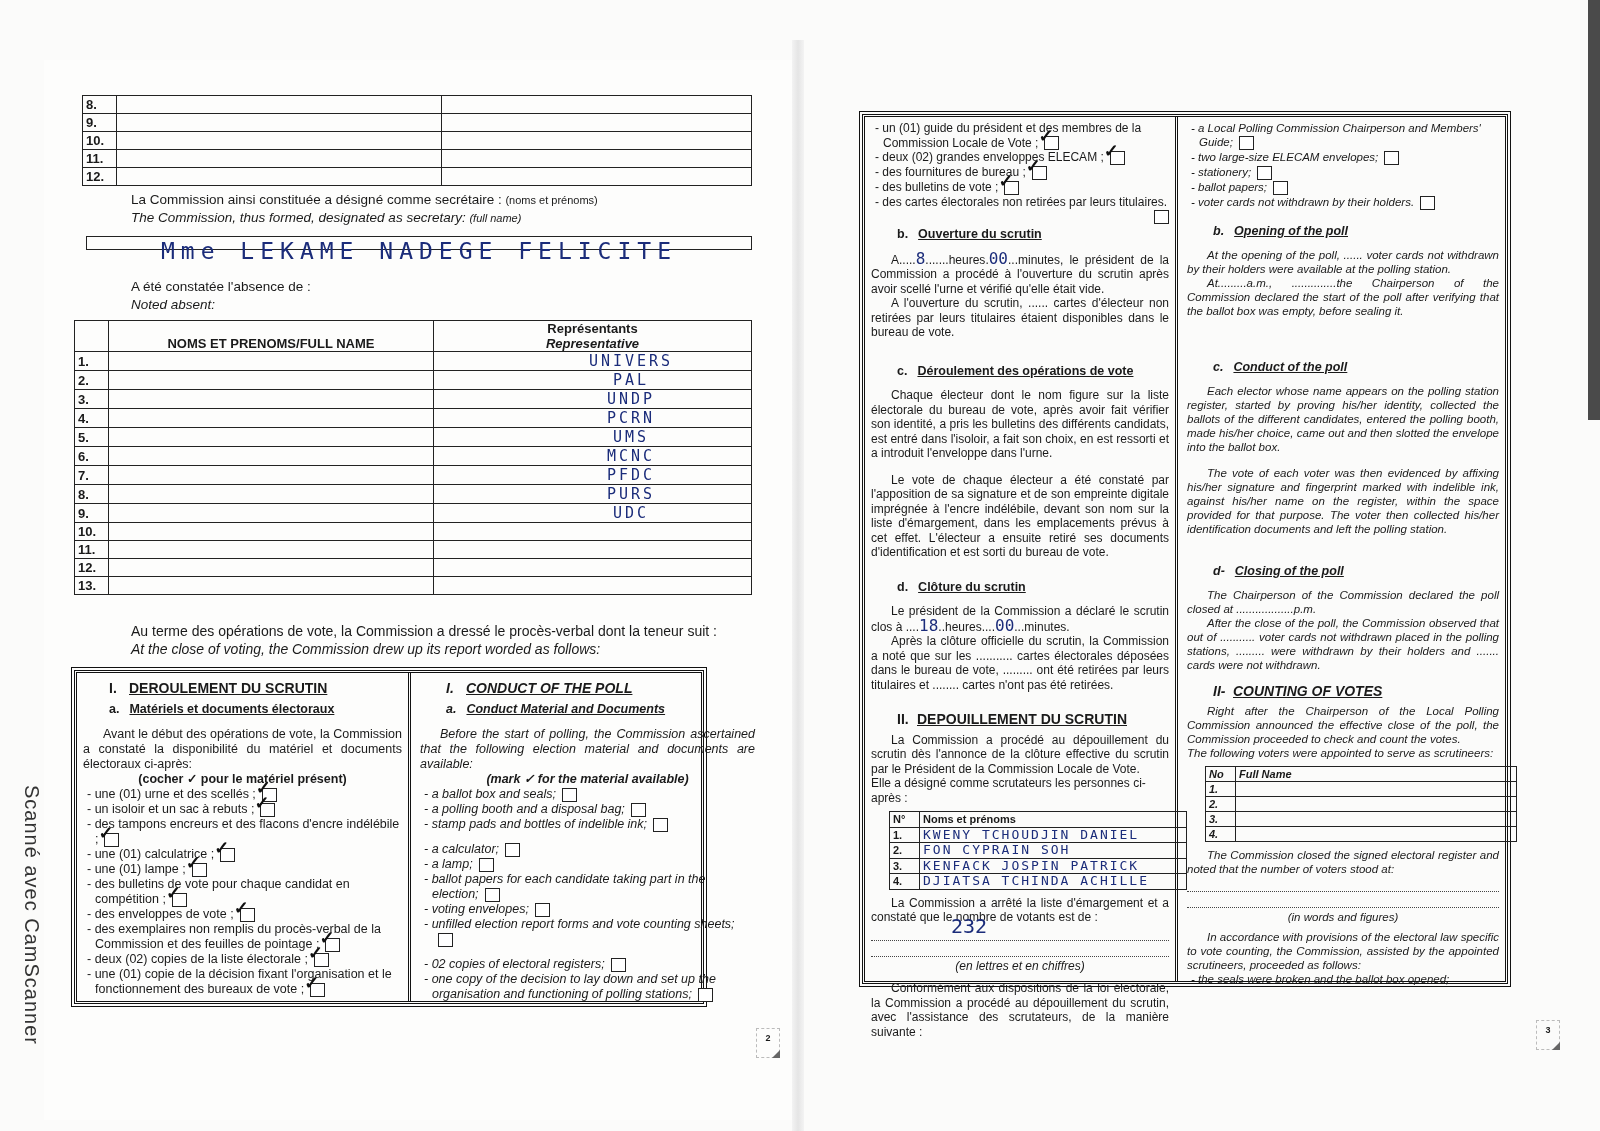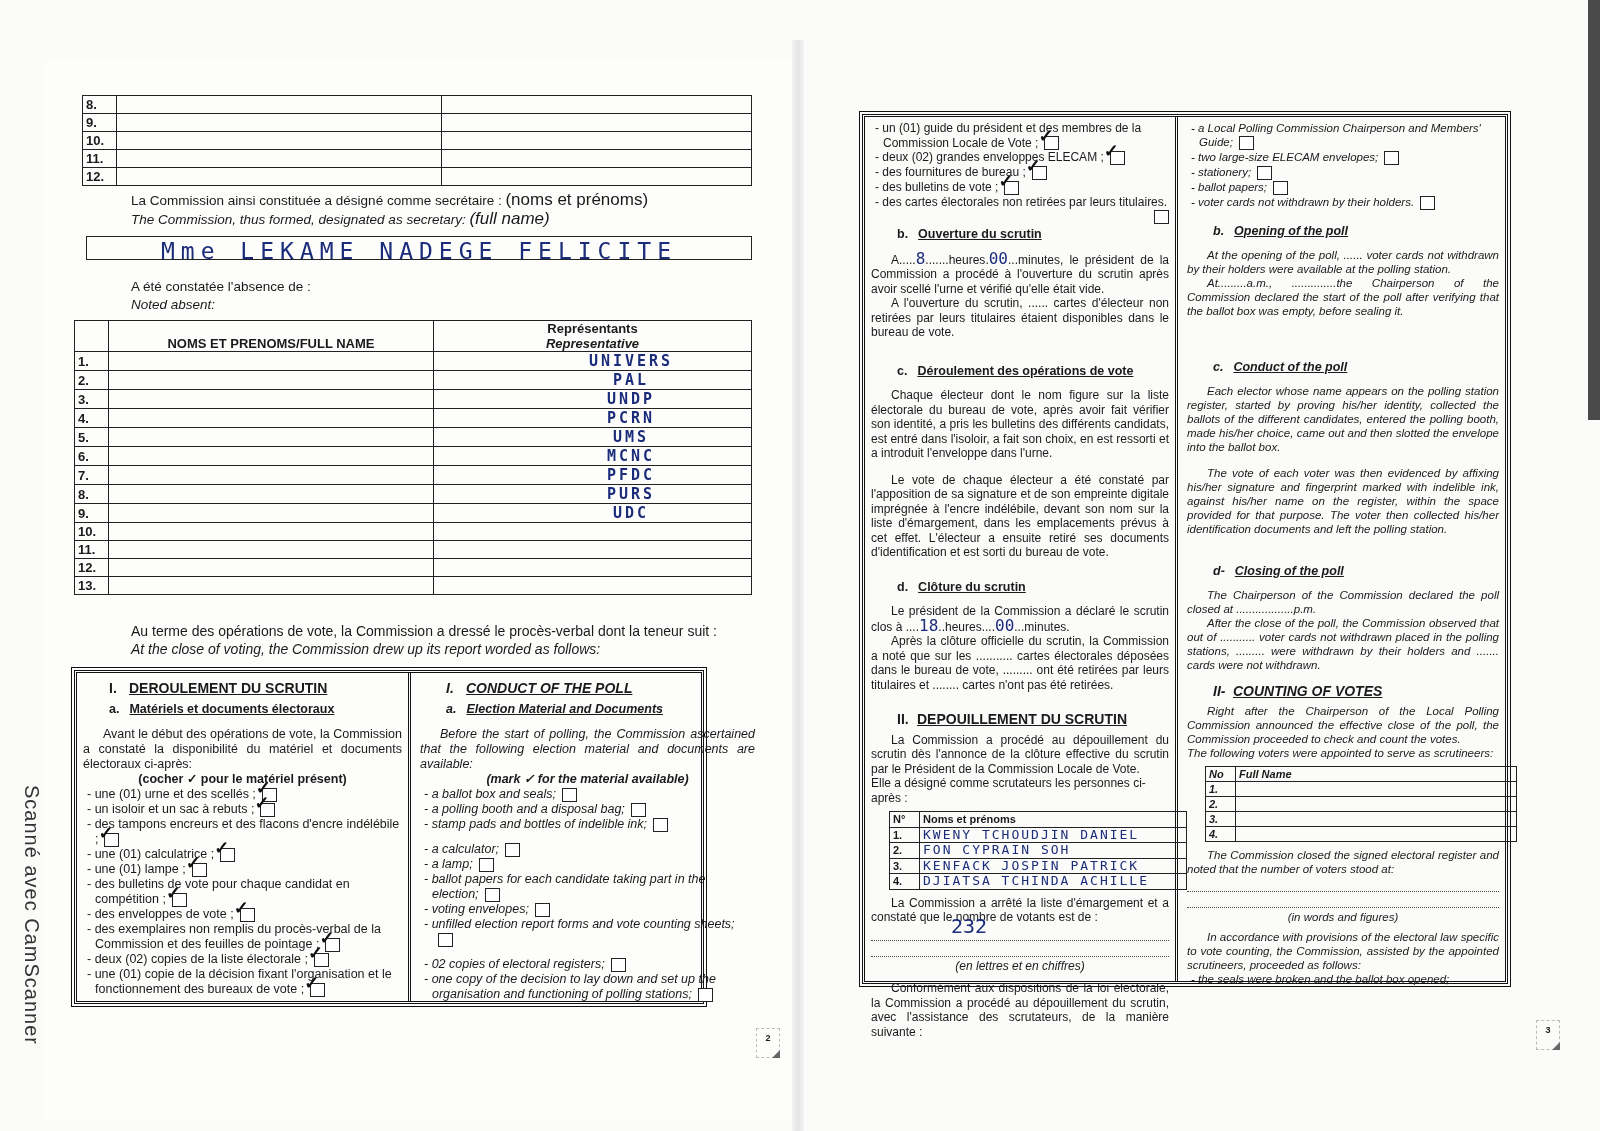--- a/index.html
+++ b/index.html
@@ -14,32 +14,32 @@
 
   
   table.grid { border-collapse: collapse; position: absolute; }
   table.grid td, table.grid th { border: 1.5px solid #222; font-size: 13px; font-weight: bold; padding: 0 3px; height: 18px; }
   .t-members { left: 82px; top: 95px; width: 670px; }
   .t-members td:first-child { width: 34px; }
   .t-members td:nth-child(2) { width: 325px; }
 
   .para { position: absolute; font-size: 13.5px; line-height: 18px; }
   .para i { font-style: italic; text-align: center; }
-  .small { font-size: 17px; }
-
-  .secretary-box { position: absolute; left: 86px; top: 236px; width: 666px; height: 24px; border: 1.5px solid #222; text-align: center; }
+  .small { font-size: 11px; }
+
+  .secretary-box { position: absolute; left: 86px; top: 236px; width: 666px; height: 14px; border: 1.5px solid #222; text-align: center; }
   .handwrite { font-family: "DejaVu Sans Mono", monospace; color: #1b2c7a; letter-spacing: 6px; }
   .secretary-box span { font-size: 23px; line-height: 28px; }
 
   .t-absent { left: 74px; top: 320px; width: 678px; }
   .t-absent td { height: 19px; }
   .t-absent td:first-child { width: 34px; }
   .t-absent td:nth-child(2) { width: 325px; }
   .t-absent th { font-weight: normal; font-size: 13px; height: 36px; vertical-align: bottom; }
-  .t-absent .rep { text-align: center; font-size: 15px; font-weight: bold; padding-left: 80px; letter-spacing: 3px; }
+  .t-absent .rep { text-align: center; font-size: 15px; font-weight: normal; padding-left: 80px; letter-spacing: 3px; }
 
   
   .frame { position: absolute; border: 3px double #111; outline: 1.5px solid #111; outline-offset: 2px; }
   .frame-l { left: 74px; top: 670px; width: 630px; height: 334px; }
   .col { position: absolute; top: 0; bottom: 0; padding: 4px 6px; font-size: 12.5px; line-height: 15px; }
   .col.left { left: 0; width: 334px; border-right: 3px double #111; }
   .col.right { left: 337px; width: 347px; font-style: italic; }
   .h1 { font-weight: bold; font-size: 14px; margin: 4px 0 6px; }
   .h1 .num { display: inline-block; width: 46px; padding-left: 26px; }
   .h1 .title { text-decoration: underline; }
@@ -217,21 +217,21 @@
     <div class="item"><span>- une (01) calculatrice ;</span><span class="cb checked"></span></div>
     <div class="item"><span>- une (01) lampe ;</span><span class="cb checked"></span></div>
     <div class="item"><span>- des bulletins de vote pour chaque candidat en compétition ;</span><span class="cb checked"></span></div>
     <div class="item"><span>- des enveloppes de vote ;</span><span class="cb checked"></span></div>
     <div class="item"><span>- des exemplaires non remplis du procès-verbal de la Commission et des feuilles de pointage ;</span><span class="cb checked"></span></div>
     <div class="item"><span>- deux (02) copies de la liste électorale ;</span><span class="cb checked"></span></div>
     <div class="item"><span>- une (01) copie de la décision fixant l'organisation et le fonctionnement des bureaux de vote ;</span><span class="cb checked"></span></div>
   </div>
   <div class="col right">
     <div class="h1"><span class="num">I.</span><span class="title">CONDUCT OF THE POLL</span></div>
-    <div class="h2"><span>a.</span><span class="title">Election Material and Documents</span></div>
+    <div class="h2"><span>a.</span><span class="title">Conduct Material and Documents</span></div>
     <div class="just">Before the start of polling, the Commission ascertained that the following election material and documents are available:</div>
     <div class="center" style="font-weight:bold;">(mark ✓ for the material available)</div>
     <div class="item"><span>- a ballot box and seals;</span><span class="cb"></span></div>
     <div class="item"><span>- a polling booth and a disposal bag;</span><span class="cb"></span></div>
     <div class="item"><span>- stamp pads and bottles of indelible ink;</span><span class="cb"></span></div>
     <div class="gap" style="height:10px"></div>
     <div class="item"><span>- a calculator;</span><span class="cb"></span></div>
     <div class="item"><span>- a lamp;</span><span class="cb"></span></div>
     <div class="item"><span>- ballot papers for each candidate taking part in the election;</span><span class="cb"></span></div>
     <div class="item"><span>- voting envelopes;</span><span class="cb"></span></div>

